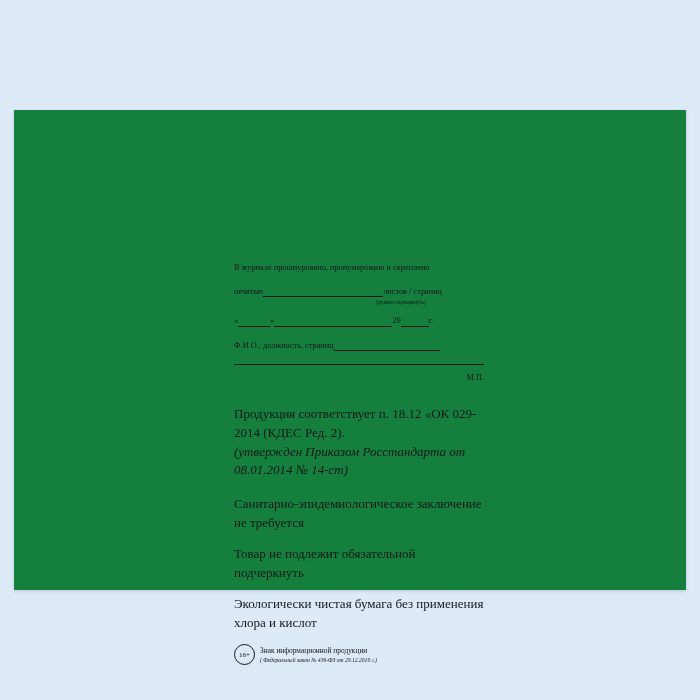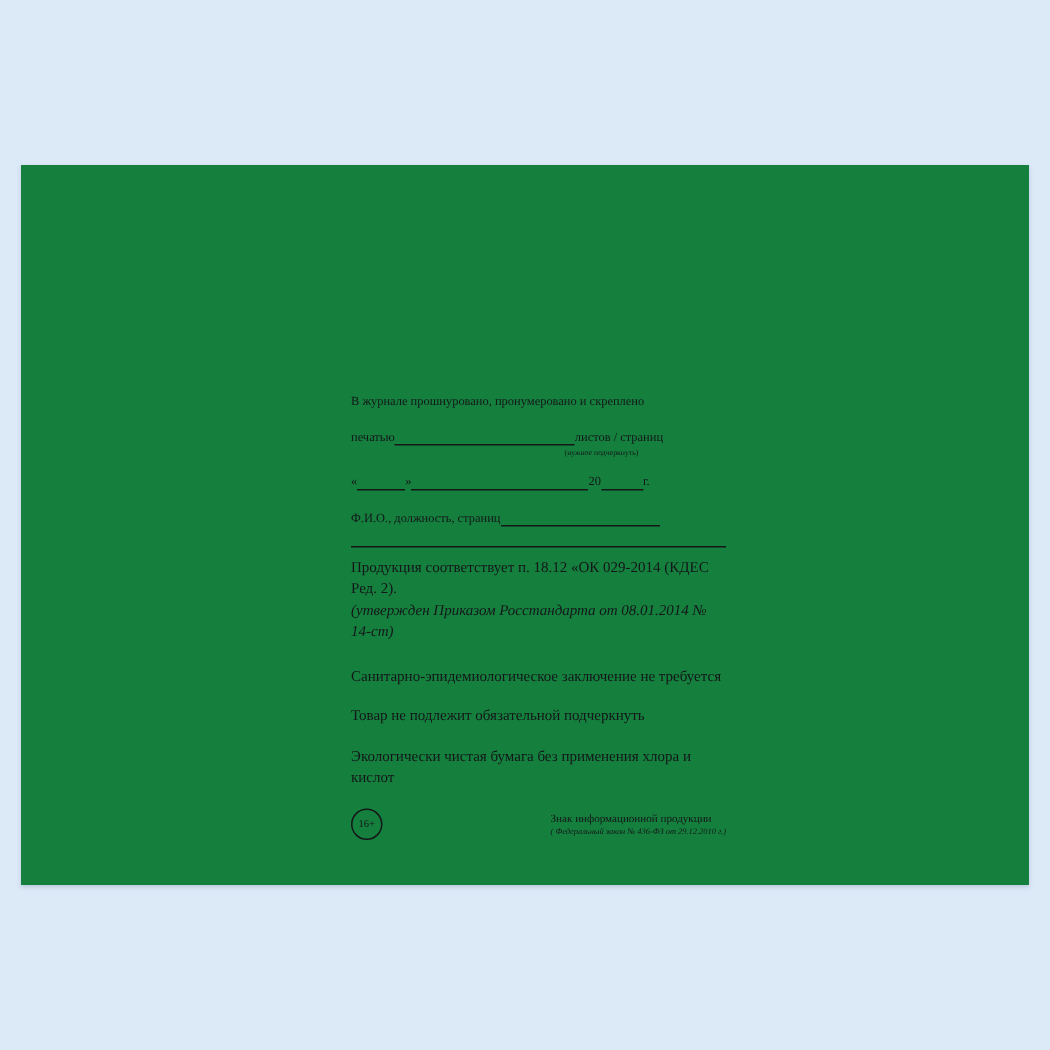--- a/index.html
+++ b/index.html
@@ -73,32 +73,31 @@
     height: 10px;
     margin-bottom: 7px;
   }
   .mp {
     font-size: 8.3px;
     text-align: right;
     width: 250px;
     margin-bottom: 22px;
   }
   .para {
-    font-size: 10px;
+    font-size: 13px;
     line-height: 1.45;
     margin-bottom: 12px;
     width: 252px;
   }
   .para.legal { margin-bottom: 15px; }
   .sign-row {
     display: flex;
     align-items: flex-start;
     gap: 5px;
     margin-top: 2px;
-    justify-content: space-between;
   }
   .age-badge {
     flex: 0 0 auto;
     width: 19px;
     height: 19px;
     border: 1px solid #14161a;
     border-radius: 50%;
     font-size: 7px;
     display: flex;
     align-items: center;
@@ -138,20 +137,21 @@
 
         <div class="row row-date">
           <span>«</span><span class="fill" style="width:32px"></span><span>»</span><span class="fill" style="width:118px"></span><span>20</span><span class="fill" style="width:28px"></span><span>г.</span>
         </div>
 
         <div class="row row-fio">
           <span>Ф.И.О., должность, страниц</span><span class="fill" style="width:106px"></span>
         </div>
         <span class="long-rule"></span>
 
+        <div class="mp">М.П.</div>
       </div>
 
       <div class="para legal">
         <div>Продукция соответствует п. 18.12 «ОК 029-2014 (КДЕС Ред. 2).</div>
         <div style="font-style:italic">(утвержден Приказом Росстандарта от 08.01.2014 № 14-ст)</div>
       </div>
 
       <div class="para">Санитарно-эпидемиологическое заключение не требуется</div>
 
       <div class="para">Товар не подлежит обязательной подчеркнуть</div>

